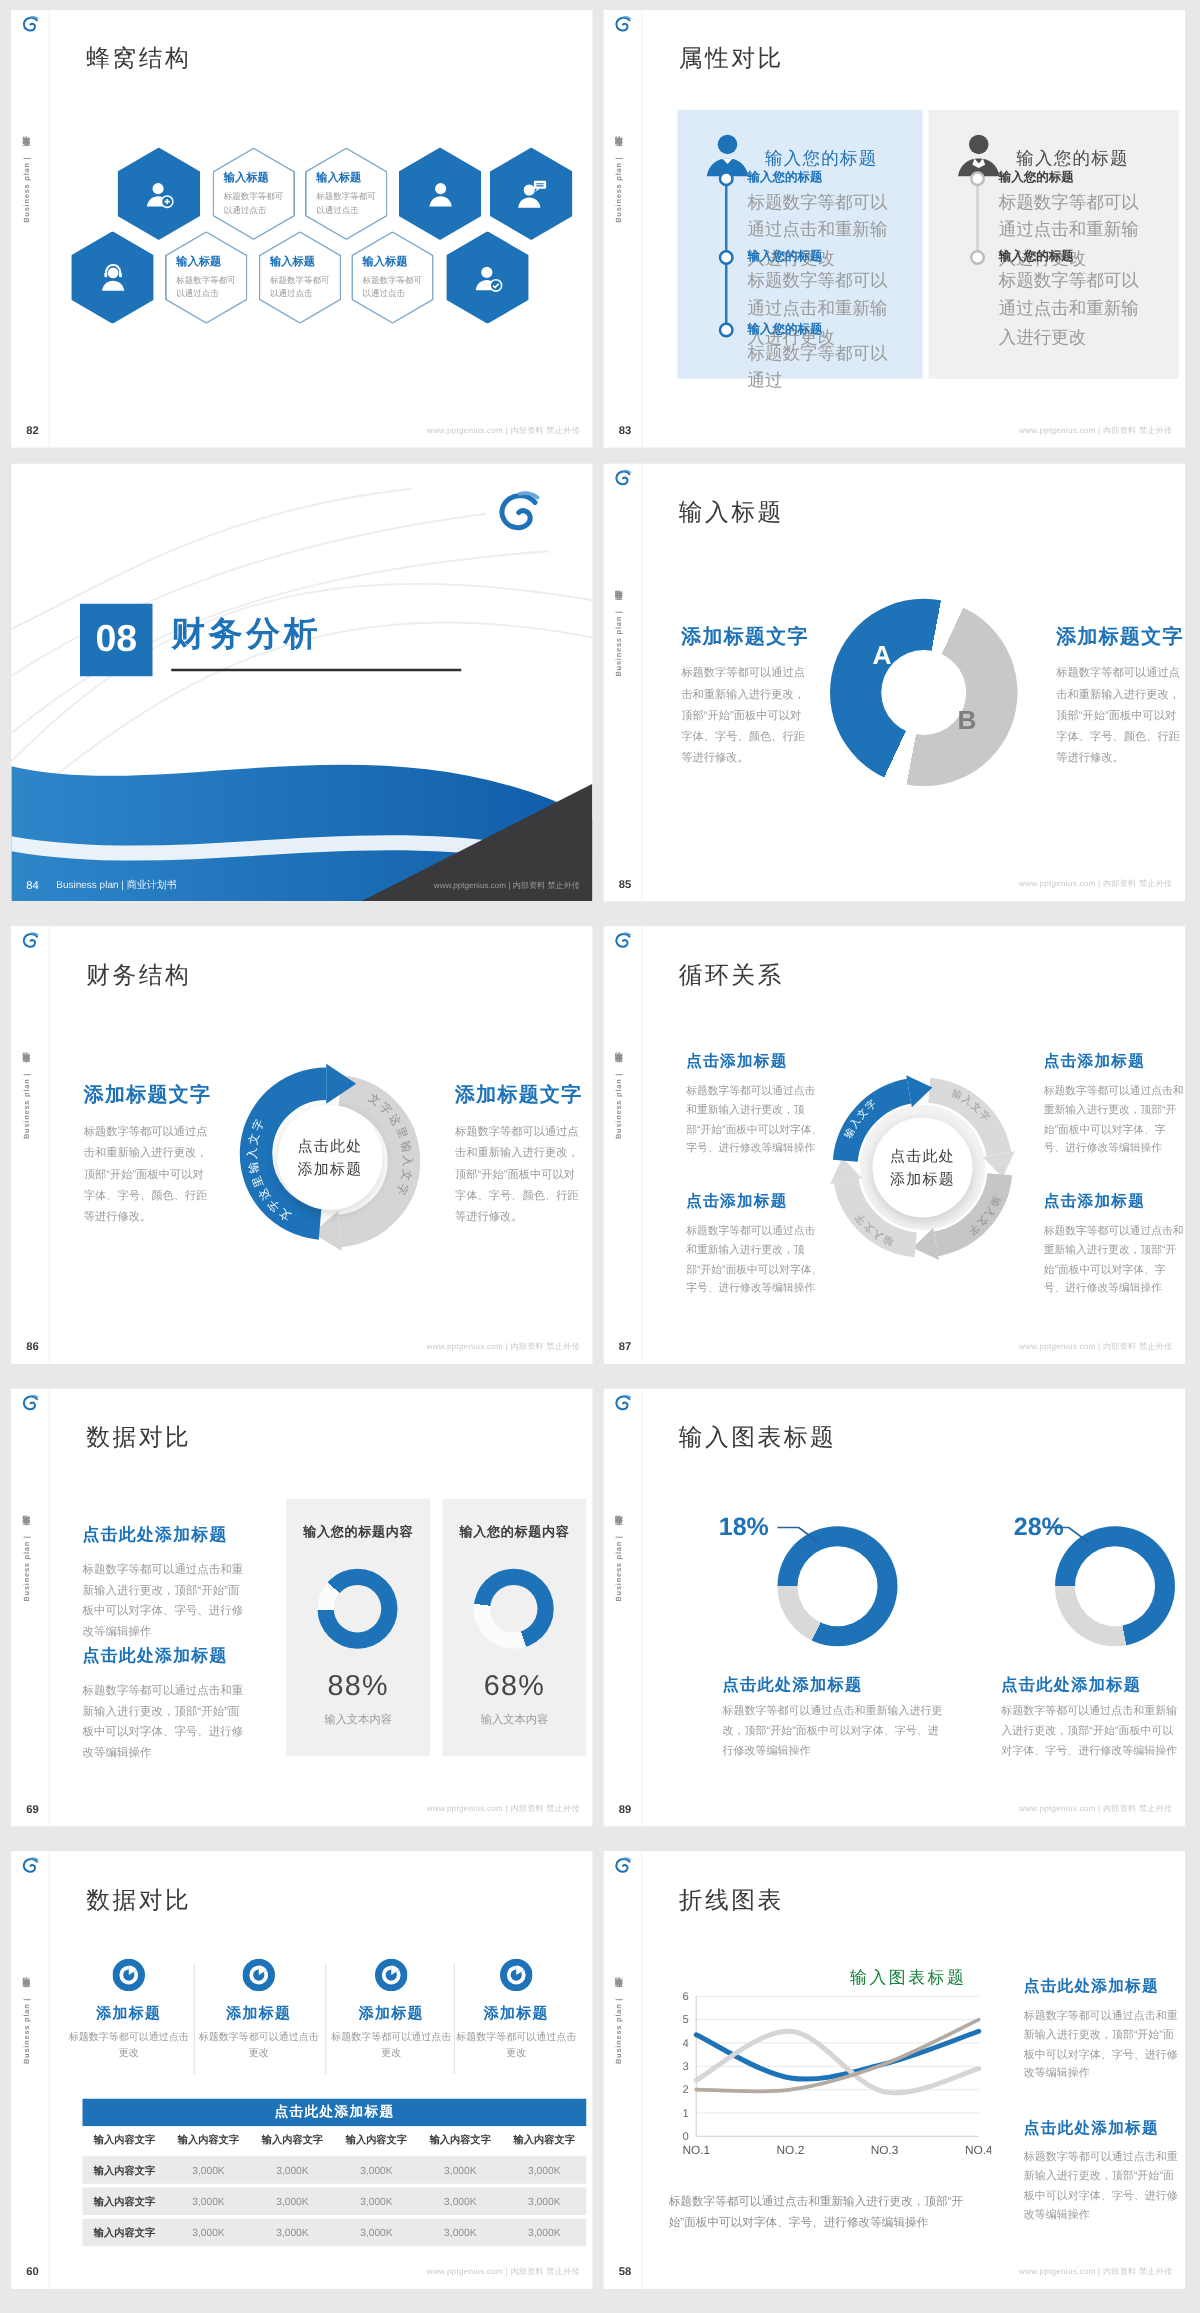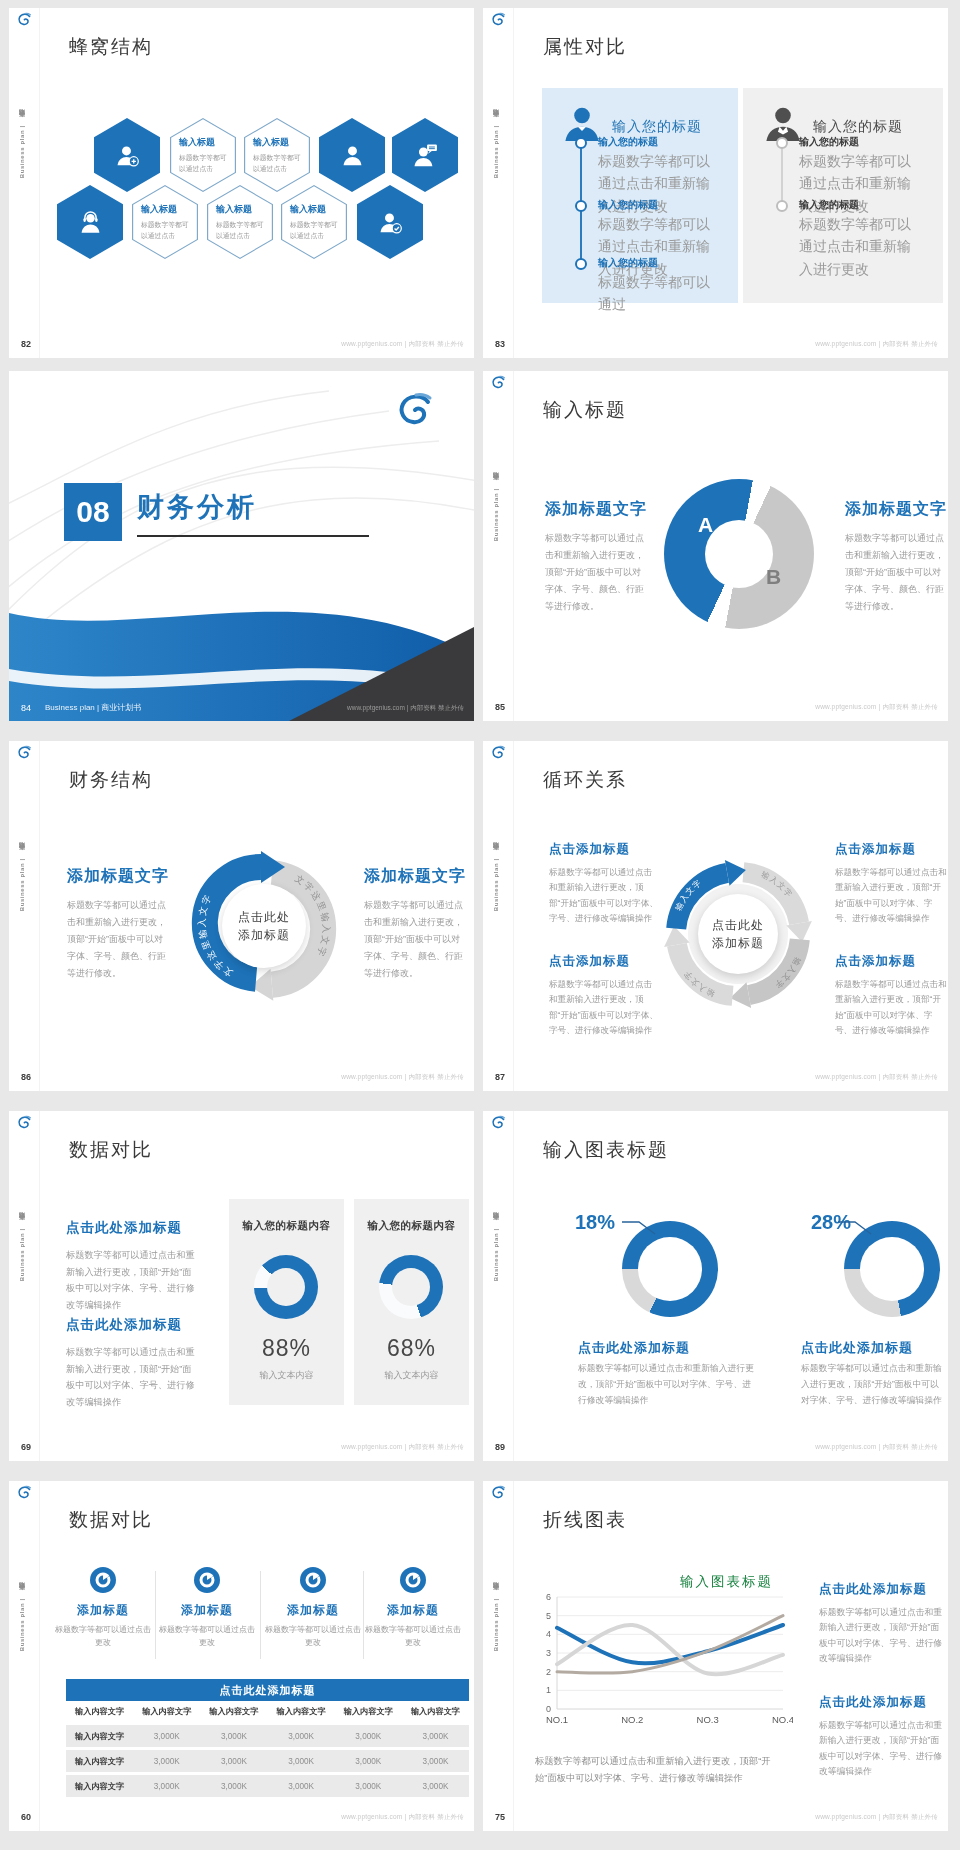--- a/index.html
+++ b/index.html
@@ -647,21 +647,21 @@
 <div class="slide" style="left:483px;top:1481px">
   <div class="rail">
     <span class="logo-sm">
       <svg viewBox="0 0 40 40" width="16" height="16">
           <path d="M34 11c-6-8-20-7-25 2-4 8 1 17 10 18 7 1 12-4 11-9-1-4-6-6-9-3" fill="none" stroke="#1d72b8" stroke-width="4" stroke-linecap="round"></path>
           <path d="M36 7c-4-3-9-4-14-3" fill="none" stroke="#6aa7d8" stroke-width="3" stroke-linecap="round"></path>
         </svg>
     </span>
     <span class="vtext">Business plan | 商业计划书</span>
   </div>
-  <span class="pageno">75</span>
+  <span class="pageno">58</span>
   <div class="stitle">折线图表</div>
 
   <div class="lctitle">输入图表标题</div>
   <div class="lcwrap"><svg width="260" height="148" viewBox="0 0 260 148">
         <text x="18" y="123" text-anchor="end" fill="#6b6b6b" font-size="9">0</text>
         <line x1="24" y1="101.33333333333334" x2="250" y2="101.33333333333334" stroke="#ececec" stroke-width="1"></line>
         <text x="18" y="104.33333333333334" text-anchor="end" fill="#6b6b6b" font-size="9">1</text>
         <line x1="24" y1="82.66666666666667" x2="250" y2="82.66666666666667" stroke="#ececec" stroke-width="1"></line>
         <text x="18" y="85.66666666666667" text-anchor="end" fill="#6b6b6b" font-size="9">2</text>
         <line x1="24" y1="64" x2="250" y2="64" stroke="#ececec" stroke-width="1"></line>

